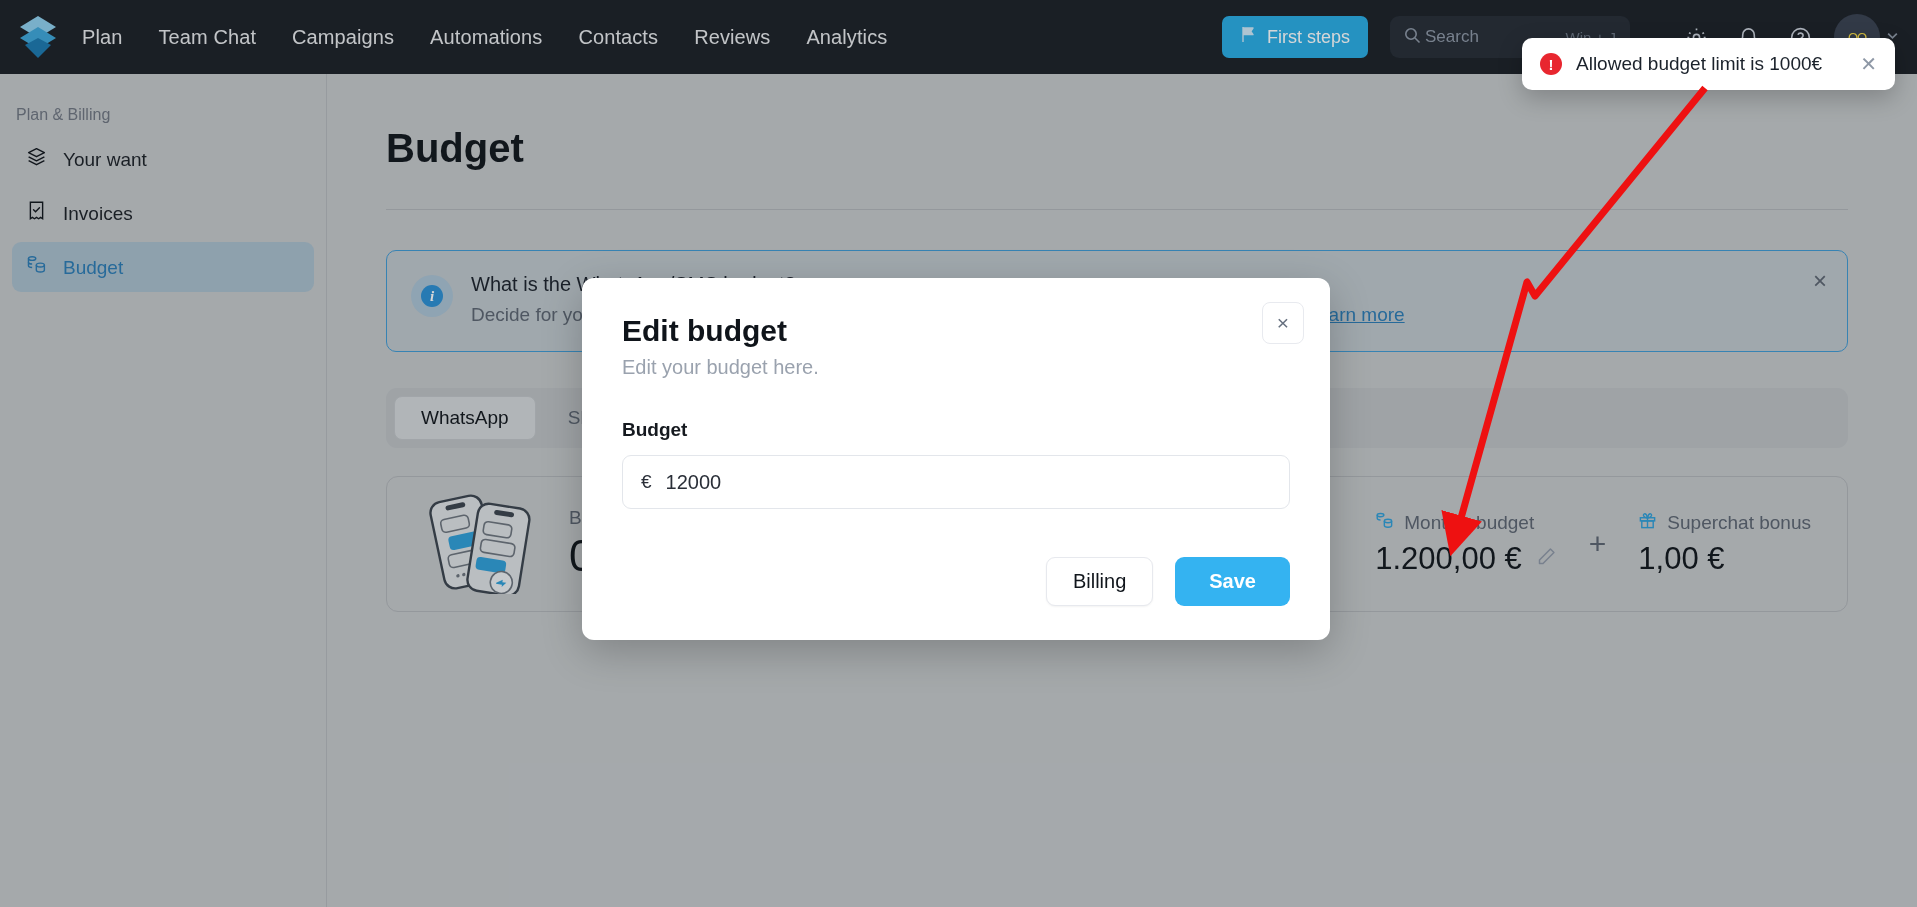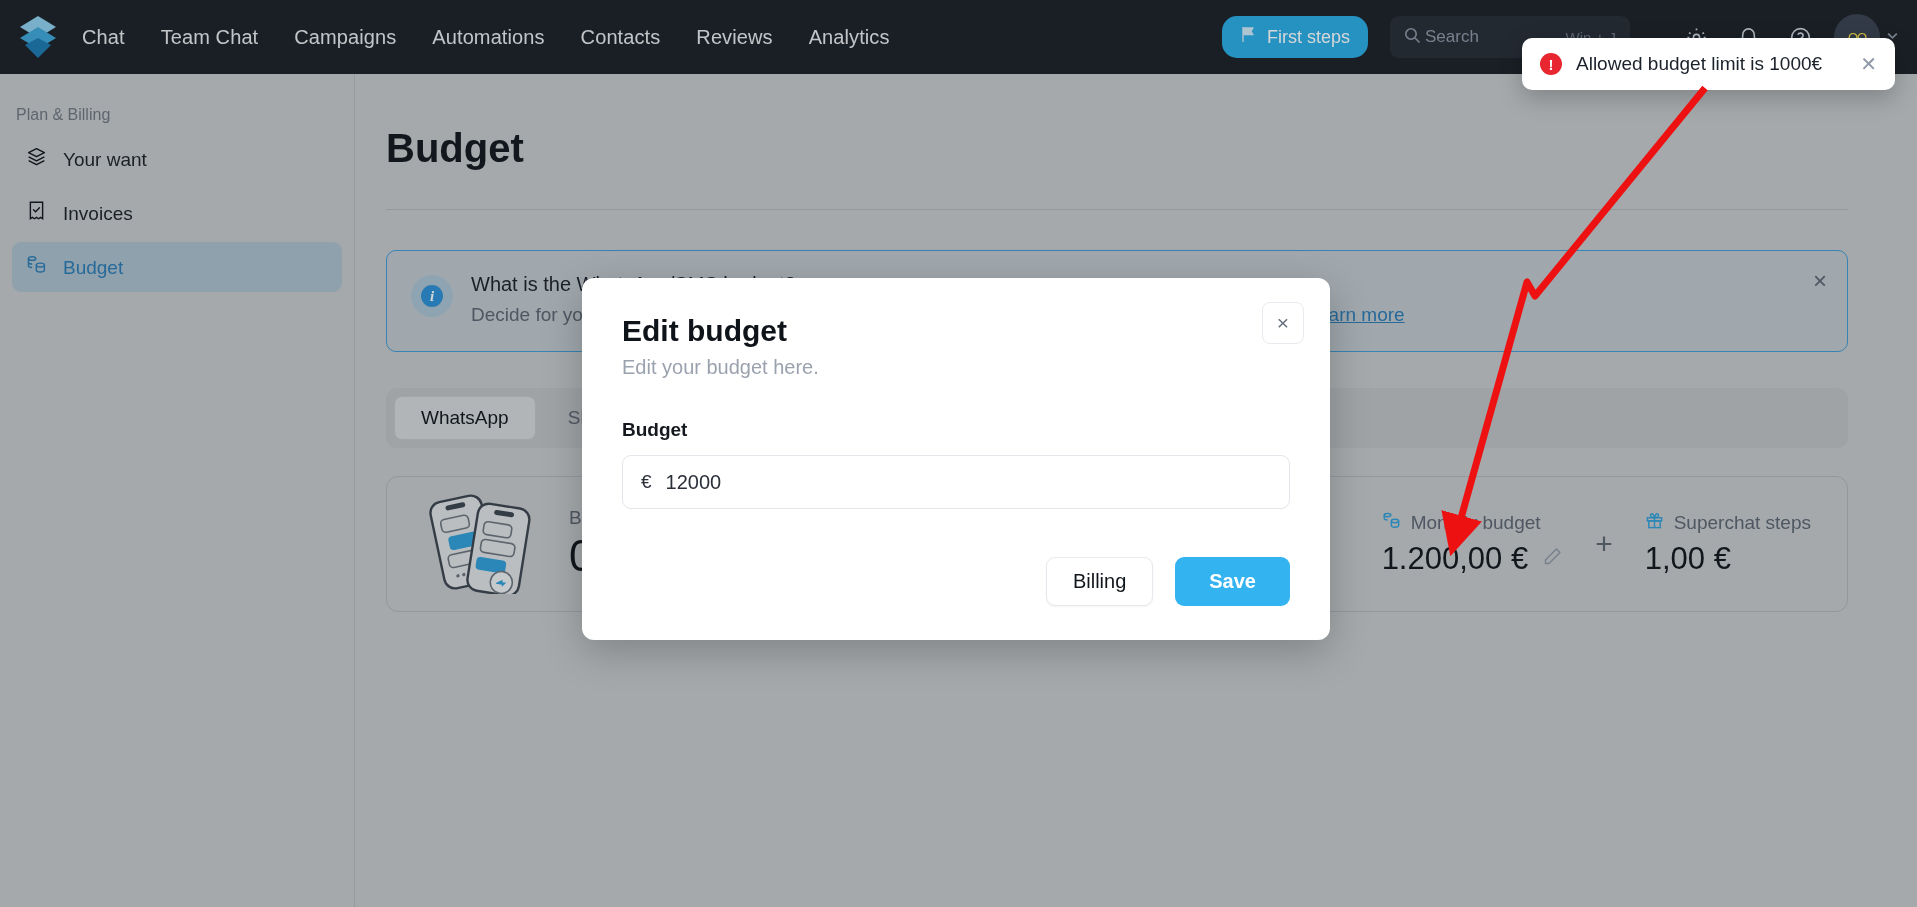--- a/index.html
+++ b/index.html
@@ -18,21 +18,21 @@
   }
   .logo { width: 76px; display: flex; justify-content: center; align-items: center; }
   .logo svg { display:block; }
   .nav-links { display: flex; align-items: center; gap: 36px; margin-left: 6px; }
   .nav-link {
     color: #e8eaec; font-size: 20px; letter-spacing: .1px; cursor: pointer;
     white-space: nowrap;
   }
   .nav-right { margin-left: auto; display: flex; align-items: center; gap: 0px; padding-right: 18px; }
   .first-steps {
-    background: #29ace5; color: #fff; border: none; border-radius: 15px;
+    background: #29ace5; color: #fff; border: none; border-radius: 7px;
     height: 42px; padding: 0 18px; display: flex; align-items: center; gap: 10px;
     font-size: 18px; font-family: inherit; cursor: pointer; margin-right: 22px;
   }
   .search-box {
     background: #262c35; border-radius: 9px; height: 42px; width: 240px;
     display: flex; align-items: center; padding: 0 14px; gap: 4px;
     margin-right: 40px; cursor: text;
   }
   .search-ph { color: #8e98a6; font-size: 17px; }
   .search-kbd { color: #6e7885; font-size: 15px; margin-left: auto; }
@@ -42,21 +42,21 @@
   }
   .avatar-wrap { display: flex; align-items: center; gap: 6px; margin-left: 8px; cursor: pointer; }
   .avatar {
     width: 46px; height: 46px; border-radius: 50%; background: #394150;
     display: flex; align-items: center; justify-content: center;
     color: #fde047; font-size: 13px; letter-spacing: -1px;
   }
 
   
   .sidebar {
-    position: absolute; top: 74px; left: 0; width: 355px; height: 833px;
+    position: absolute; top: 74px; left: 0; width: 327px; height: 833px;
     background: #c5c8ca; border-right: 1px solid #b4b8bb; padding-top: 20px;
   }
   .side-section { color: #6f7681; font-size: 16px; padding: 12px 16px 6px 16px; }
   .side-item {
     display: flex; align-items: center; gap: 16px;
     margin: 4px 12px; padding: 12px 14px; border-radius: 9px;
     color: #1c2127; font-size: 19px; cursor: pointer;
   }
   .side-item.active { background: #a9bfcc; color: #2b7cb5; }
   .side-item .lbl { line-height: 1; }
@@ -170,21 +170,21 @@
 
 <div class="topnav">
   <div class="logo">
     <svg width="40" height="46" viewBox="0 0 40 46">
       <polygon points="20,2 38,13 20,24 2,13" fill="#8fd0ee"></polygon>
       <polygon points="20,13 38,24 20,35 2,24" fill="#3ea7d9"></polygon>
       <polygon points="20,24 33,31 20,44 7,31" fill="#1c79b0"></polygon>
     </svg>
   </div>
   <div class="nav-links">
-    <span class="nav-link">Chat</span>
+    <span class="nav-link">Plan</span>
     <span class="nav-link">Team Chat</span>
     <span class="nav-link">Campaigns</span>
     <span class="nav-link">Automations</span>
     <span class="nav-link">Contacts</span>
     <span class="nav-link">Reviews</span>
     <span class="nav-link">Analytics</span>
   </div>
 
   <div class="nav-right">
     <button class="first-steps">
@@ -359,21 +359,21 @@
         <div class="stat-head">
           <span>
             <svg width="19" height="19" viewBox="0 0 24 24" fill="none" stroke="#2f9fd8" stroke-width="1.8">
               <rect x="3" y="8.5" width="18" height="4"></rect>
                 <rect x="4.8" y="12.5" width="14.4" height="8.5"></rect>
               <path d="M12 8.5v12.5"></path>
                 <path d="M12 8.5S10.6 3 8 3.6c-2 .5-1.6 4.9 4 4.9z"></path>
                 <path d="M12 8.5S13.4 3 16 3.6c2 .5 1.6 4.9-4 4.9z"></path>
             </svg>
           </span>
-          <span>Superchat steps</span>
+          <span>Superchat bonus</span>
         </div>
         <div class="stat-val-row">
           <span class="stat-val">1,00 €</span>
         </div>
       </div>
     </div>
   </div>
 </div>
 
 <div class="overlay"></div>

